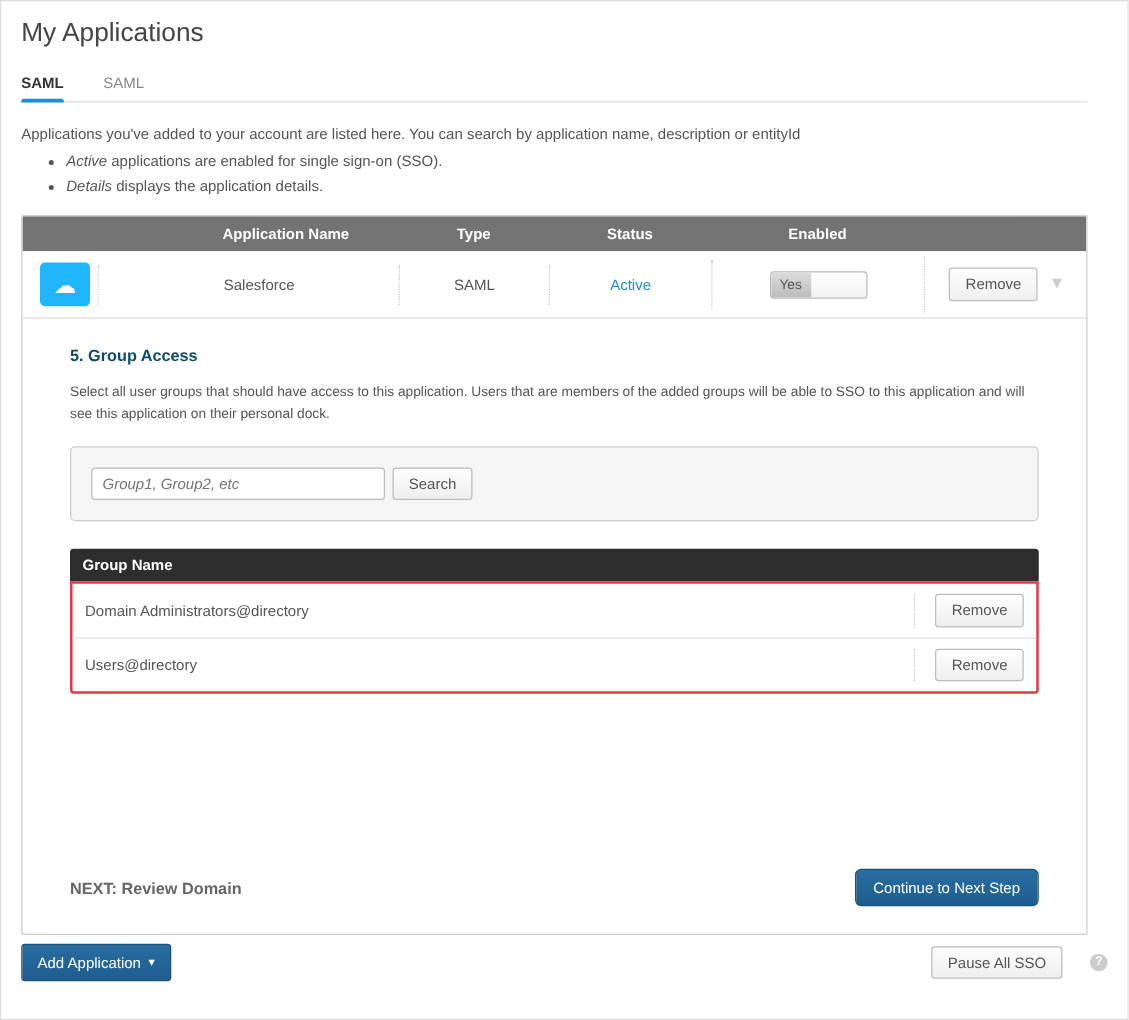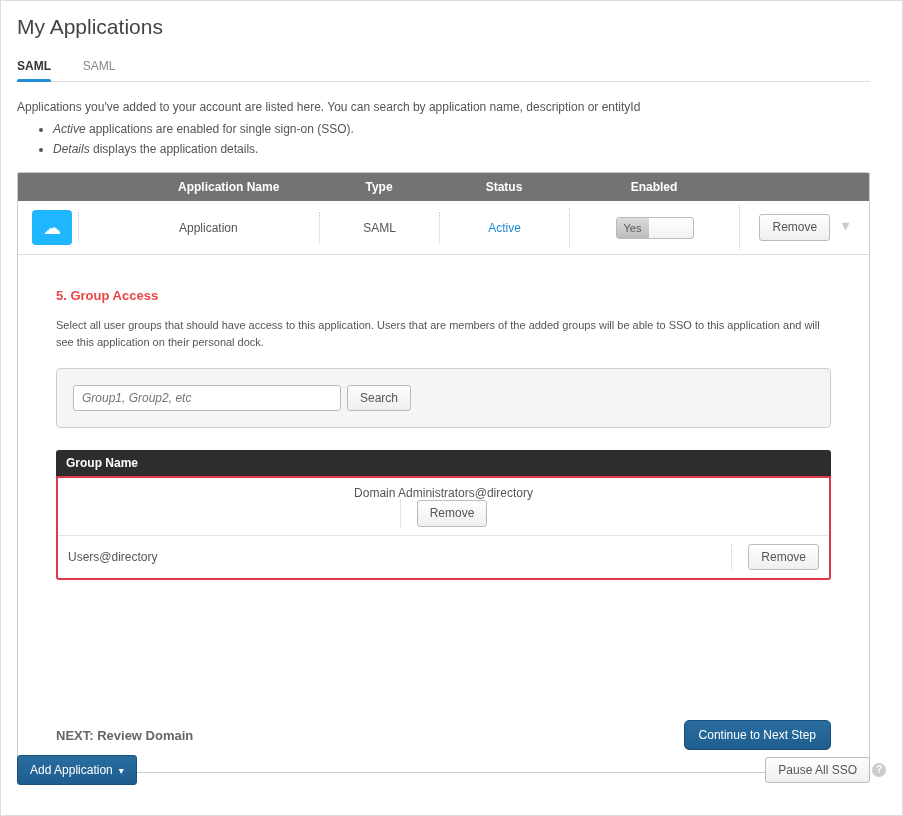--- a/index.html
+++ b/index.html
@@ -137,40 +137,39 @@
     font-size:16px;
     margin-left:8px;
     cursor:pointer;
   }
   .panel {
     padding: 22px 38px 22px 38px;
   }
   .section-title {
     font-size: 13px;
     font-weight: 700;
-    color: #ef4444;
+    color: #0c4a6e;
     margin-bottom: 14px;
-    margin-top: 11px;
   }
   .section-desc {
     font-size: 11px;
     color: #555;
     margin: 0 0 18px 0;
     line-height: 1.5;
   }
   .search-box {
     border: 1px solid #ccc;
     border-radius: 4px;
     background: #f5f5f5;
     padding: 16px;
     margin-bottom: 22px;
   }
   .search-row { display:flex; gap:6px; align-items:center; }
   .search-row input[type=text] {
-    width: 268px;
+    width: 235px;
     padding: 5px 8px;
     border: 1px solid #bbb;
     border-radius: 3px;
     font-size: 12px;
     font-style: italic;
     color: #888;
     background: #fff;
   }
   .groups-header {
     background: #2d2d2d;
@@ -187,21 +186,21 @@
   }
   .group-row {
     display:flex;
     align-items:center;
     justify-content:space-between;
     padding: 8px 10px;
     border-top: 1px solid #e5e5e5;
     font-size: 12px;
     color: #555;
   }
-  .group-row:first-child { border-top: none; flex-direction: column; }
+  .group-row:first-child { border-top: none; }
   .group-name-cell { flex: 1; }
   .group-action-cell { border-left: 1px dotted #ccc; padding-left: 16px; }
   .footer-row {
     display:flex;
     justify-content: space-between;
     align-items: center;
     margin-top: 140px;
   }
   .next-label {
     font-size: 13px;
@@ -230,21 +229,21 @@
     color: #fff;
     padding: 7px 12px;
     font-size: 12px;
     border-radius: 3px;
     cursor: pointer;
     display:inline-flex;
     align-items:center;
     gap:6px;
   }
   .btn-add .caret { font-size:10px; }
-  .pause-wrap { display:flex; align-items:center; gap:2px; }
+  .pause-wrap { display:flex; align-items:center; gap:22px; }
   .help-icon {
     width:14px; height:14px;
     border-radius:50%;
     background:#ccc;
     color:#fff;
     font-size:10px;
     display:flex; align-items:center; justify-content:center;
     font-weight:700;
   }
 </style>
@@ -274,21 +273,21 @@
       <div class="col-status">Status</div>
       <div class="col-enabled">Enabled</div>
       <div class="col-actions"></div>
     </div>
     <div class="apps-row">
       <div class="col-icon">
         <div class="app-icon-box">
             <span class="cloud">☁</span>
           </div>
       </div>
-      <div class="col-name sep">Application</div>
+      <div class="col-name sep">Salesforce</div>
       <div class="col-type sep">SAML</div>
       <div class="col-status sep"><span class="status-link">Active</span></div>
       <div class="col-enabled sep">
         <span class="toggle">
           <span class="half on">Yes</span>
           <span class="half"></span>
         </span>
       </div>
       <div class="col-actions sep">
         <span class="btn">Remove</span>

